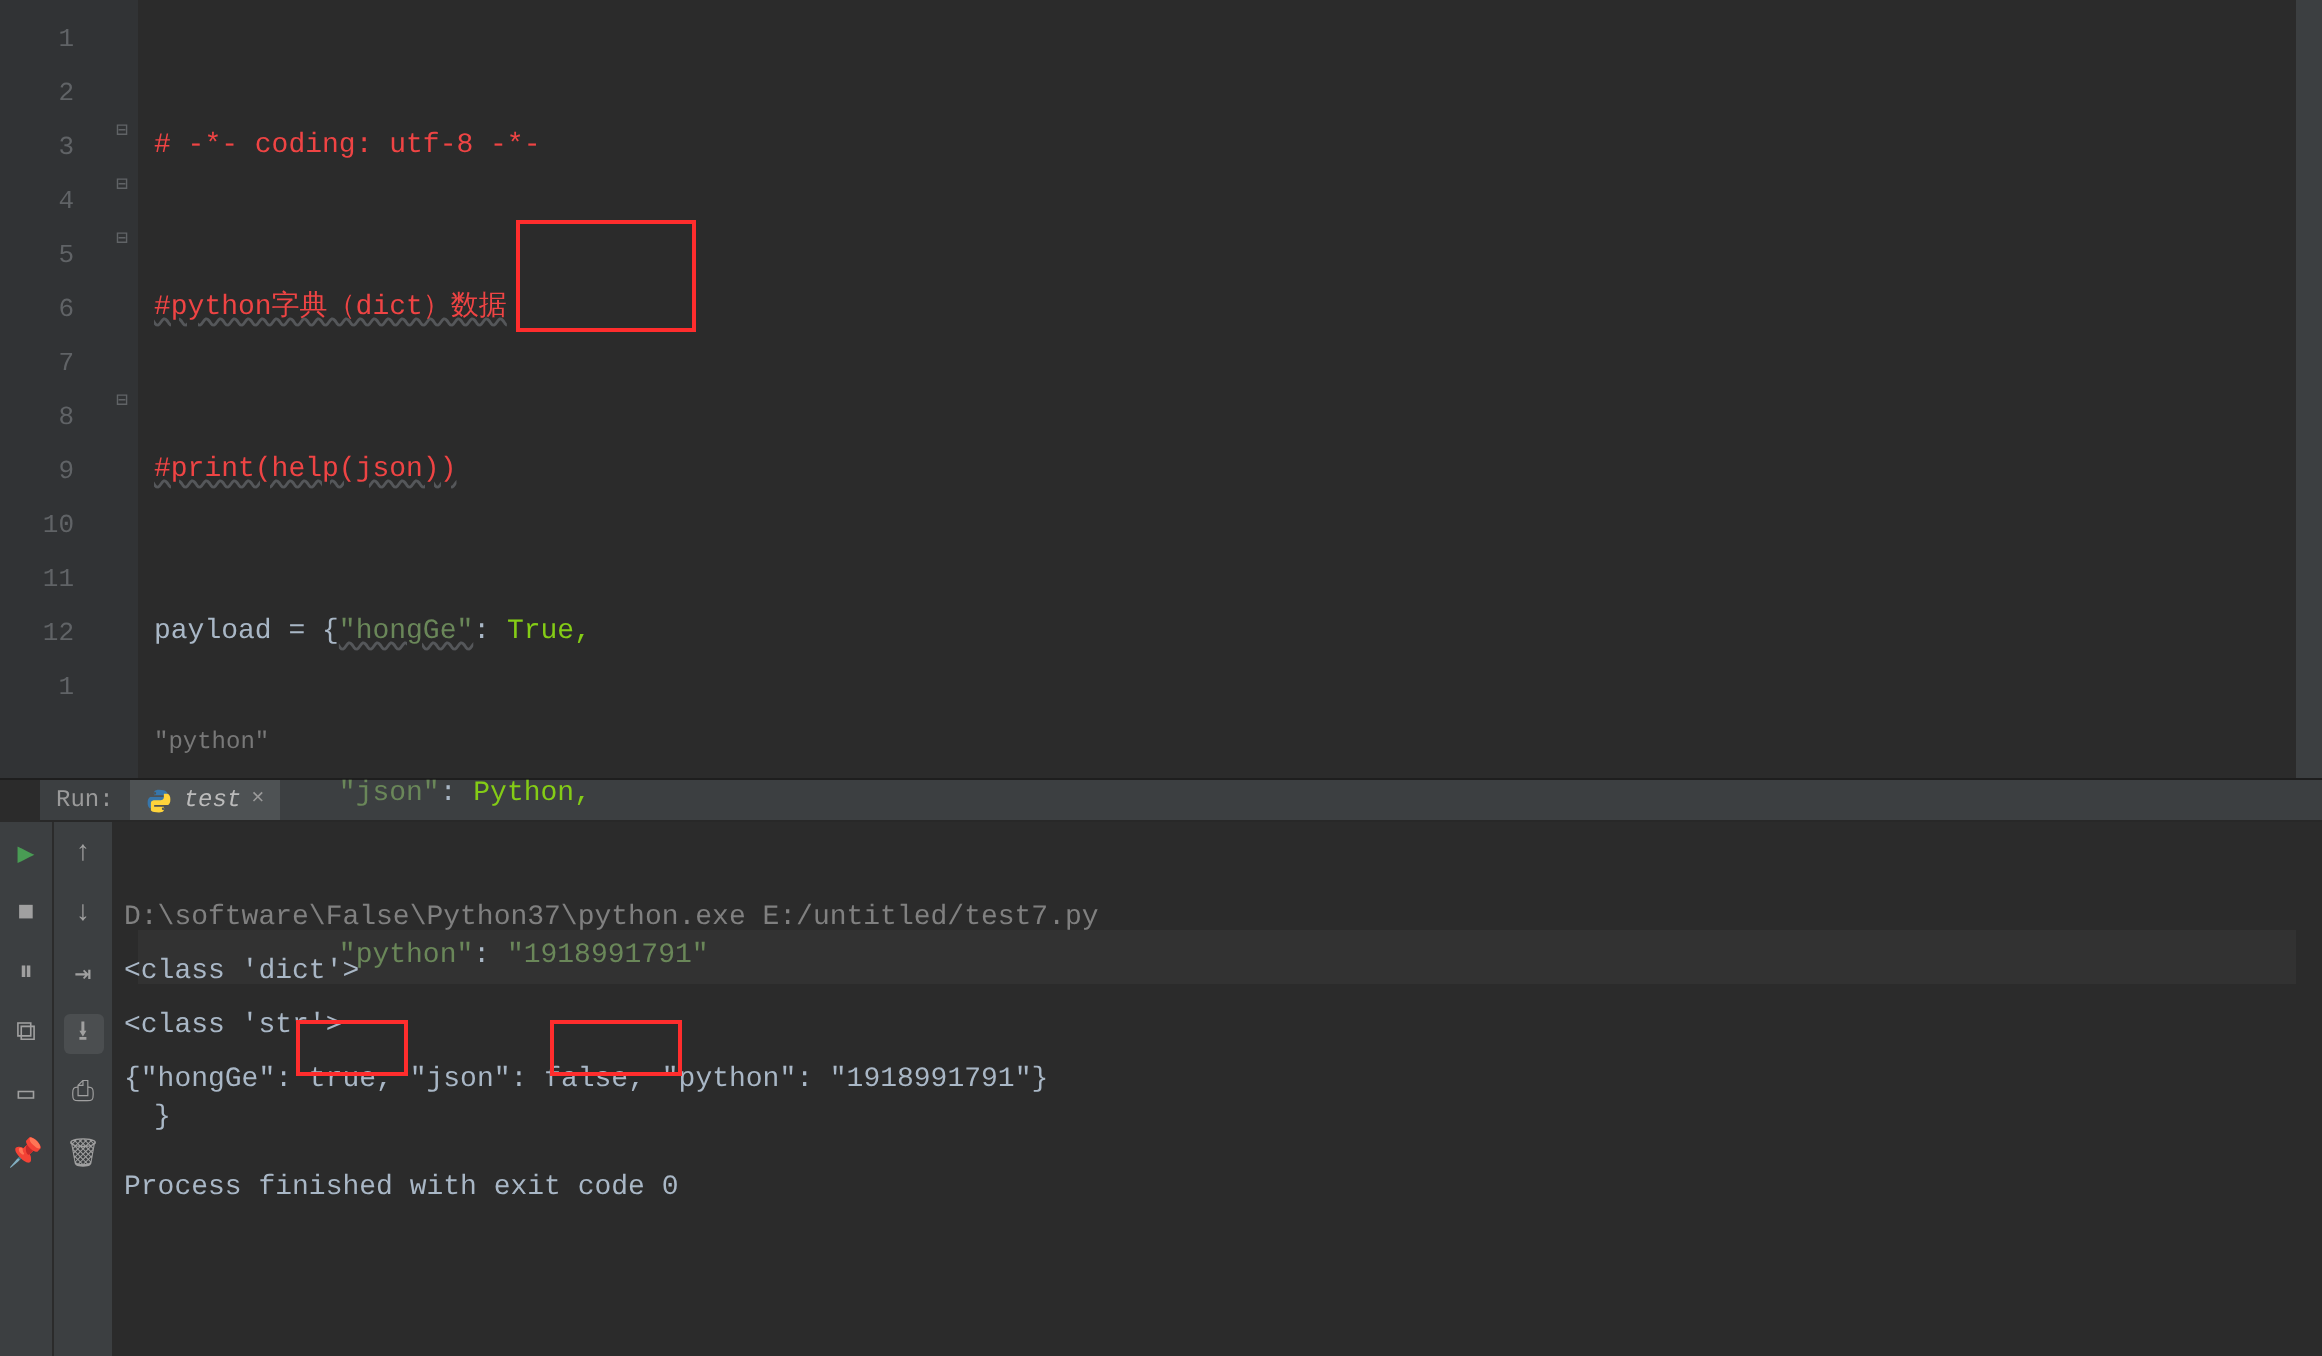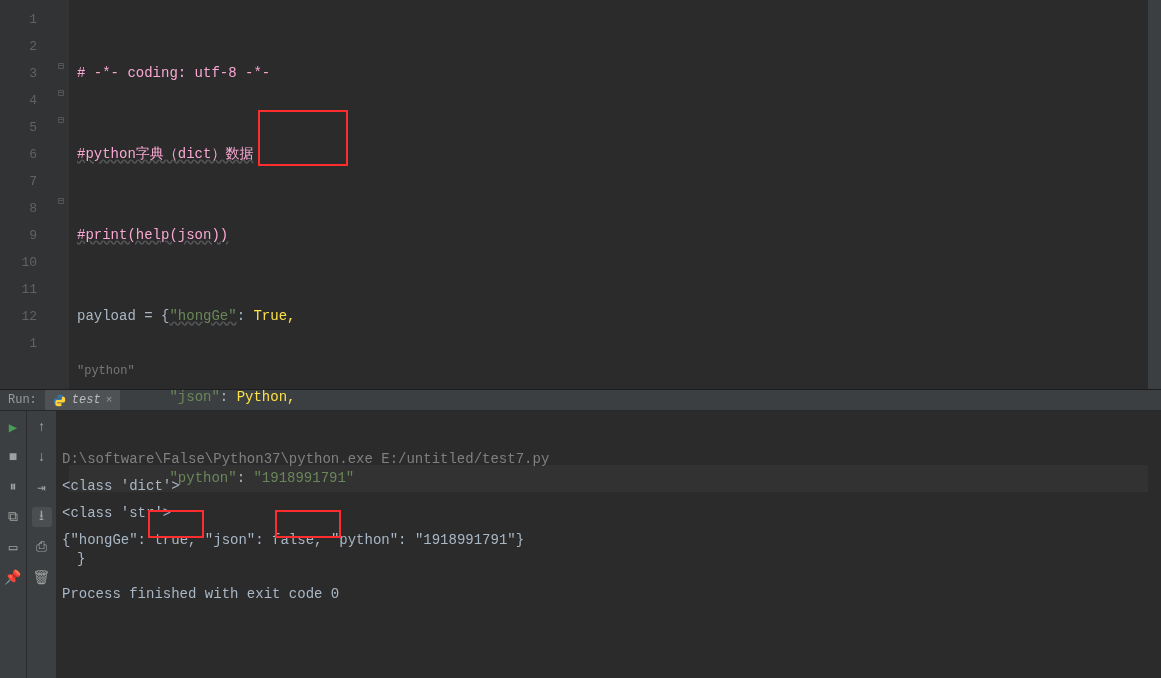--- a/index.html
+++ b/index.html
@@ -42,26 +42,26 @@
   }
   .code-col {
     flex: 1;
     padding-top: 6px;
     line-height: 27px;
     white-space: pre;
     position: relative;
   }
   .code-row { height: 27px; padding-left: 8px; position: relative; }
   .hl-row { background: #323232; }
-  .c-comment { color: #f9a8d4; }
+  .c-comment { color: #ef4444; }
   .c-kw      { color: #cc7832; }
   .c-str     { color: #6a8759; }
   .c-def     { color: #a9b7c6; }
   .c-dotted  { text-decoration: underline; text-decoration-style: wavy; text-decoration-color:#55575a; }
-  .c-const   { color: #fde047; }
+  .c-const   { color: #84cc16; }
   .red-box1 {
     position: absolute;
     border: 2px solid #ff2d2d;
     pointer-events: none;
   }
   .breadcrumb {
     position: absolute;
     bottom: 4px;
     left: 8px;
     color: #787878;
@@ -80,20 +80,21 @@
     flex-direction: column;
   }
   .run-header {
     height: 24px;
     background: #3c3f41;
     display: flex;
     align-items: center;
     font-size: 12px;
     color: #bbbbbb;
     border-bottom: 1px solid #282828;
+    margin-left: 20px;
   }
   .run-label { padding: 0 8px; color: #9a9a9a; }
   .run-tab {
     display: flex;
     align-items: center;
     gap: 5px;
     padding: 3px 8px;
     background: #4e5254;
     height: 100%;
     font-style: italic;

